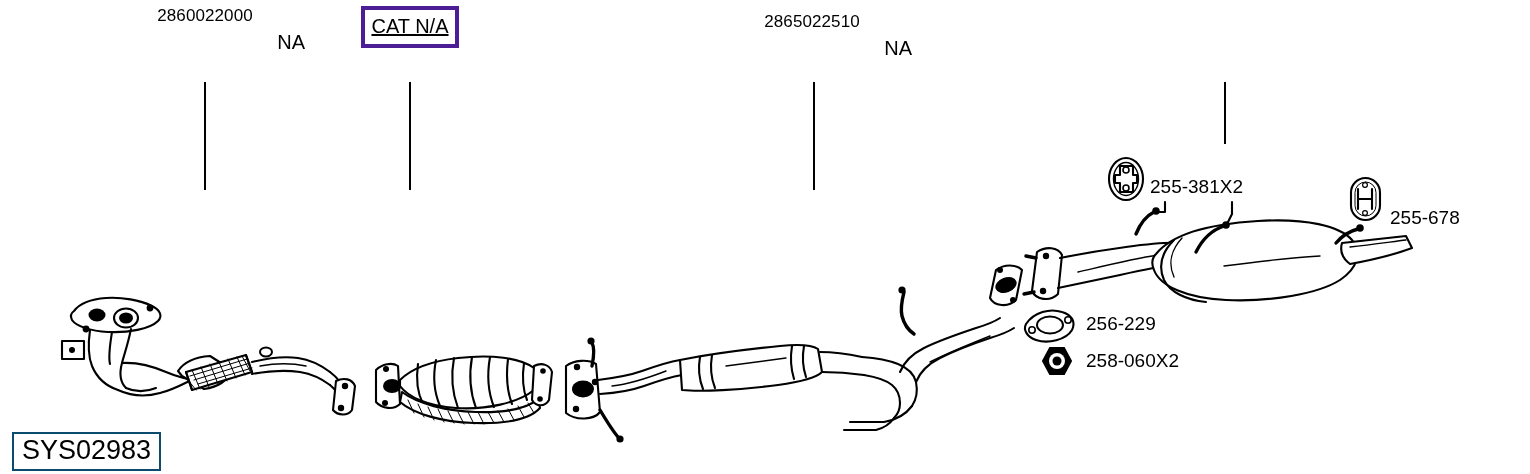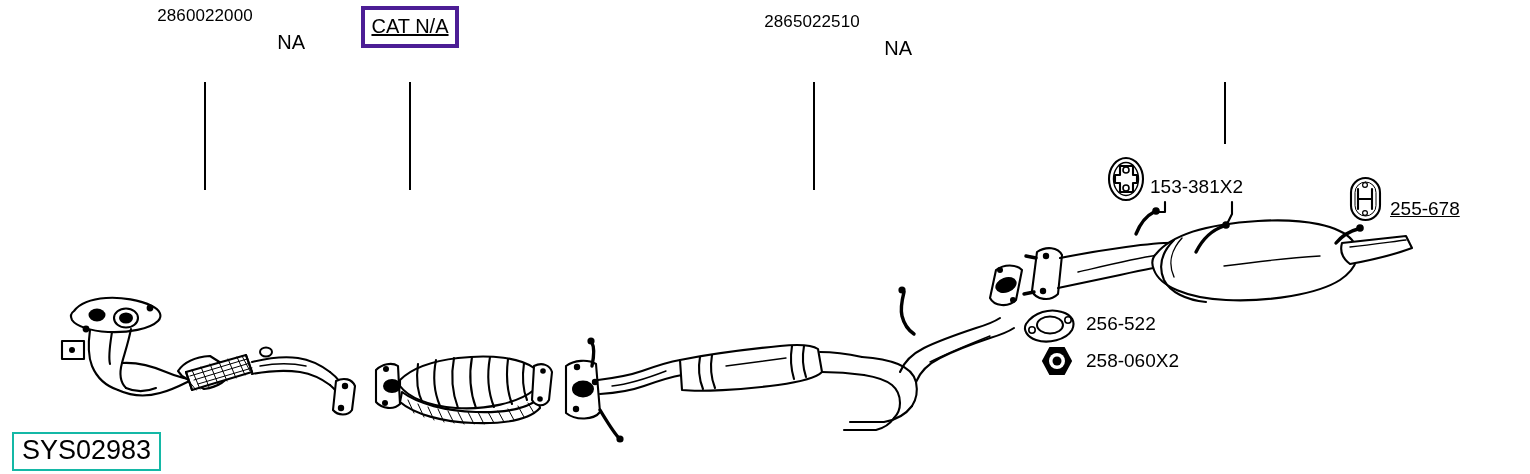--- a/index.html
+++ b/index.html
@@ -55,21 +55,21 @@
     font-size: 19px;
     white-space: nowrap;
     line-height: 22px;
   }
 
   
   #sys-code {
     position: absolute;
     left: 12px;
     top: 432px;
-    border: 2px solid #14b8a6;
+    border: 2px solid #0c4a6e;
     padding: 1px 8px 3px 8px;
     font-size: 27px;
     line-height: 31px;
     white-space: nowrap;
   }
 
   svg { display: block; overflow: visible; }
   .ln  { fill: none; stroke: #000; stroke-width: 2.1; stroke-linejoin: round; stroke-linecap: round; }
   .ln-thin { fill: none; stroke: #000; stroke-width: 1.4; stroke-linecap: round; }
   .ln-hair { fill: none; stroke: #000; stroke-width: 1; stroke-linecap: round; }
@@ -327,23 +327,23 @@
       <circle cx="1068" cy="320" r="3.2" fill="#fff" stroke="#000" stroke-width="1.6"></circle>
     </g>
 
     <g>
       <path d="M1050,348 L1064,348 L1071,361 L1064,374 L1050,374 L1043,361 Z" fill="#000" stroke="#000" stroke-width="2"></path>
       <circle cx="1057" cy="361" r="8" fill="#fff"></circle>
       <circle cx="1057" cy="361" r="4.5" fill="#000"></circle>
     </g>
   </svg>
 
-  <div class="abs callout-label" style="left:1150px; top:176px;">153-381X2</div>
-
-  <div class="abs callout-label" style="left:1390px; top:198px;text-decoration:underline;">255-678</div>
-
-  <div class="abs callout-label" style="left:1086px; top:313px;">256-522</div>
+  <div class="abs callout-label" style="left:1150px; top:176px;">255-381X2</div>
+
+  <div class="abs callout-label" style="left:1390px; top:207px;">255-678</div>
+
+  <div class="abs callout-label" style="left:1086px; top:313px;">256-229</div>
 
   <div class="abs callout-label" style="left:1078px; top:350px;margin-left:8px;">258-060X2</div>
 
   <div id="sys-code">SYS02983</div>
 
 </div>
 
 </body></html>

